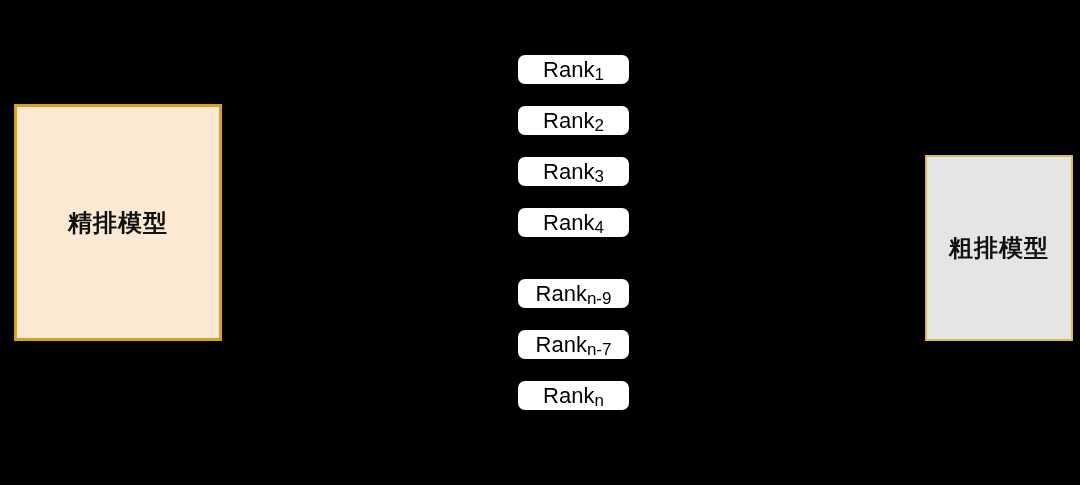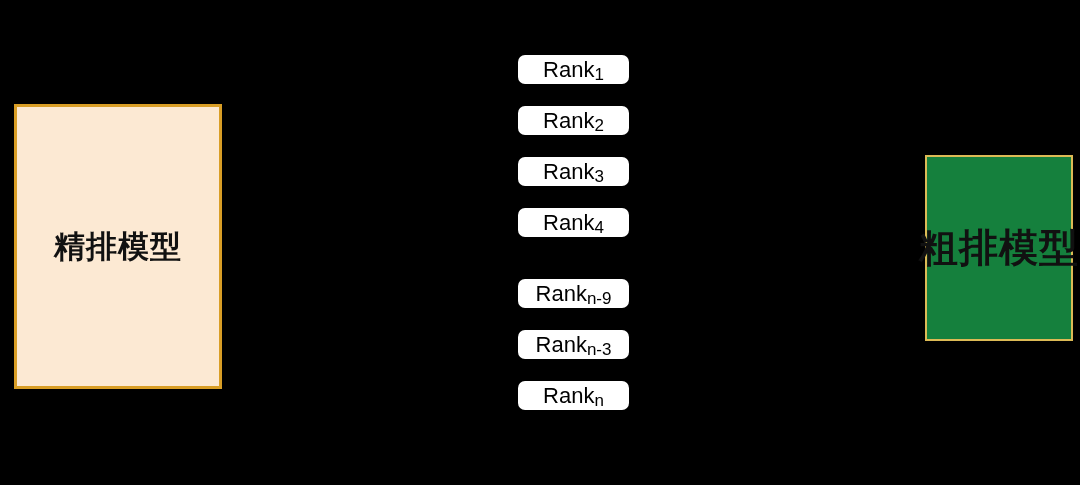--- a/index.html
+++ b/index.html
@@ -25,33 +25,33 @@
   .model-box .model-label {
     font-weight: bold;
     color: #111111;
     letter-spacing: 1px;
     white-space: nowrap;
   }
   .model-box.left {
     left: 14px;
     top: 104px;
     width: 208px;
-    height: 285px;
+    height: 237px;
     background: #fce9d3;
     border: 3px solid #d99e26;
-    font-size: 31px;
+    font-size: 24px;
   }
   .model-box.right {
     left: 925px;
     top: 155px;
     width: 148px;
     height: 186px;
-    background: #15803d;
+    background: #e5e5e5;
     border: 2px solid #dcba55;
-    font-size: 39px;
+    font-size: 24px;
   }
   .rank-stack {
     position: absolute;
     left: 518px;
     top: 55px;
     width: 111px;
     display: flex;
     flex-direction: column;
     gap: 22px;
   }
@@ -104,21 +104,21 @@
       <div class="rank-box">
         <span class="rank-base">Rank</span>
         <span class="rank-sub">4</span>
       </div>
       <div class="rank-box gap-before">
         <span class="rank-base">Rank</span>
         <span class="rank-sub">n-9</span>
       </div>
       <div class="rank-box">
         <span class="rank-base">Rank</span>
-        <span class="rank-sub">n-3</span>
+        <span class="rank-sub">n-7</span>
       </div>
       <div class="rank-box">
         <span class="rank-base">Rank</span>
         <span class="rank-sub">n</span>
       </div>
     </div>
 
   <div class="model-box right">
     <span class="model-label">粗排模型</span>
   </div>

